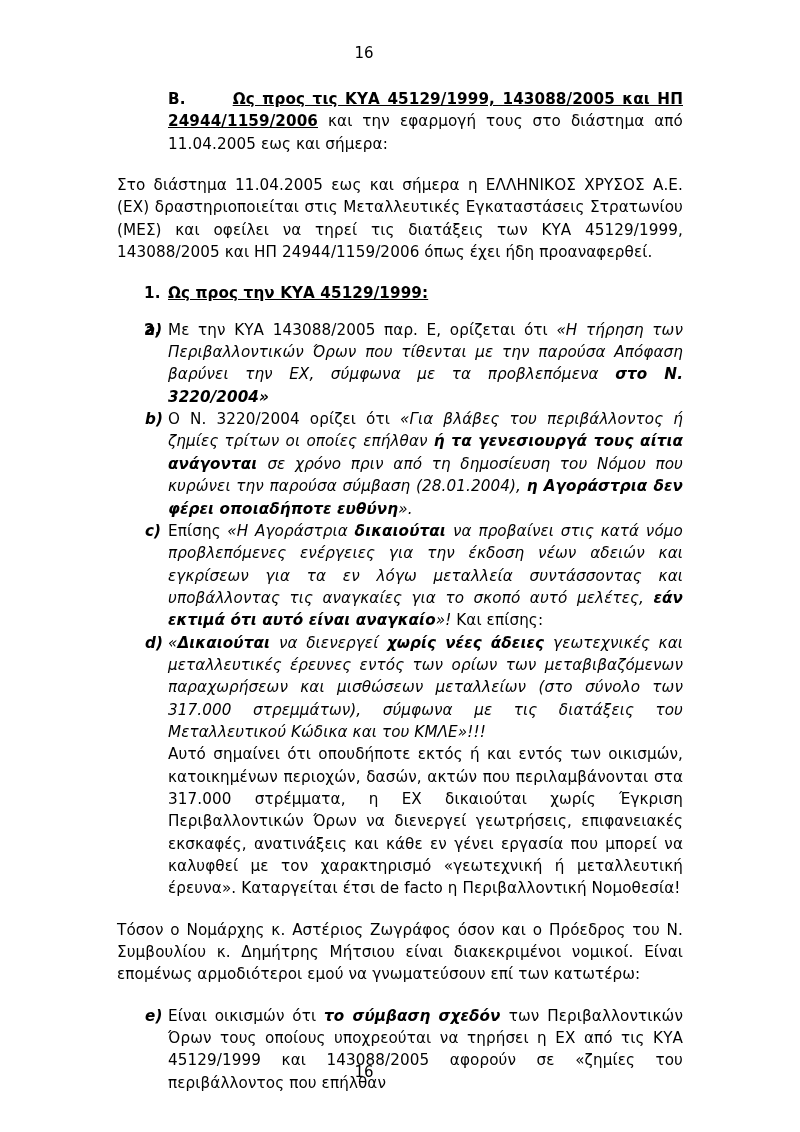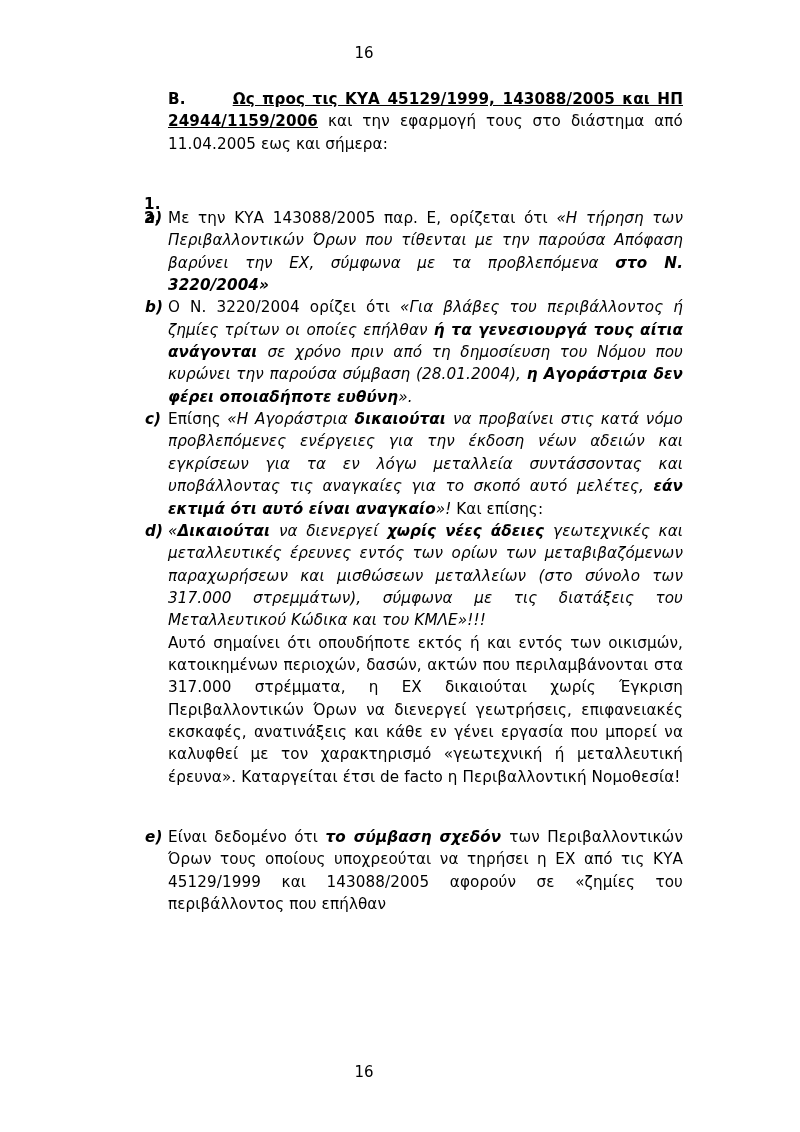--- a/index.html
+++ b/index.html
@@ -106,25 +106,27 @@
 <div class="page">
 
   <div class="page-number top">16</div>
 
   <div class="content">
 
     <p class="heading-b blk"><span>B.</span>&nbsp; <span class="u">Ως προς τις ΚΥΑ 45129/1999, 143088/2005 και ΗΠ 24944/1159/2006</span><span class="normal"> και την εφαρμογή τους στο διάστημα από 11.04.2005 εως και σήμερα:</span></p>
 
     <div class="spacer-lg"></div>
 
+    <p class="blk">Στο διάστημα 11.04.2005 εως και σήμερα η ΕΛΛΗΝΙΚΟΣ ΧΡΥΣΟΣ Α.Ε. (ΕΧ) δραστηριοποιείται στις Μεταλλευτικές Εγκαταστάσεις Στρατωνίου (ΜΕΣ) και οφείλει να τηρεί τις διατάξεις των ΚΥΑ 45129/1999, 143088/2005 και ΗΠ 24944/1159/2006 όπως έχει ήδη προαναφερθεί.</p>
 
     <div class="spacer-lg"></div>
 
     <div class="num-item blk">
       <span class="marker">1.</span>
+      <span class="head">Ως προς την ΚΥΑ 45129/1999:</span>
     </div>
 
     <div class="spacer-md"></div>
 
     <div class="num-item blk">
       <span class="marker">2.</span>
     </div>
 
     <div class="let-item blk">
       <span class="marker">a)</span>
@@ -143,25 +145,26 @@
 
     <div class="let-item blk">
       <span class="marker">d)</span>
       <span class="body"><span class="it">«</span><span class="bi">Δικαιούται </span><span class="it">να διενεργεί </span><span class="bi">χωρίς νέες άδειες </span><span class="it">γεωτεχνικές και μεταλλευτικές έρευνες εντός των ορίων των μεταβιβαζόμενων παραχωρήσεων και μισθώσεων μεταλλείων (στο σύνολο των 317.000 στρεμμάτων), σύμφωνα με τις διατάξεις του Μεταλλευτικού Κώδικα και του ΚΜΛΕ»!!!</span></span>
     </div>
 
     <p class="sub-para blk"><span>Αυτό σημαίνει ότι οπουδήποτε </span><span class="b">εκτός ή και εντός των οικισμών, κατοικημένων περιοχών, δασών, ακτών </span><span>που περιλαμβάνονται στα 317.000 στρέμματα, η ΕΧ </span><span class="b">δικαιούται χωρίς Έγκριση Περιβαλλοντικών Όρων </span><span>να διενεργεί γεωτρήσεις, επιφανειακές εκσκαφές, ανατινάξεις και κάθε εν γένει εργασία που μπορεί να καλυφθεί με τον χαρακτηρισμό «γεωτεχνική ή μεταλλευτική έρευνα». </span><span class="b">Καταργείται έτσι de facto η Περιβαλλοντική Νομοθεσία!</span></p>
 
     <div class="spacer-lg"></div>
 
+    <p class="blk">Τόσον ο Νομάρχης κ. Αστέριος Ζωγράφος όσον και ο Πρόεδρος του Ν. Συμβουλίου κ. Δημήτρης Μήτσιου είναι διακεκριμένοι νομικοί. Είναι επομένως αρμοδιότεροι εμού να γνωματεύσουν επί των κατωτέρω:</p>
 
     <div class="spacer-lg"></div>
 
     <div class="let-item blk">
       <span class="marker">e)</span>
-      <span class="body"><span>Είναι δεδομένο ότι </span><span class="bi">το σύμβαση σχεδόν </span><span>των Περιβαλλοντικών Όρων τους οποίους υποχρεούται να τηρήσει η ΕΧ από τις ΚΥΑ 45129/1999 και 143088/2005 αφορούν σε «ζημίες του περιβάλλοντος που επήλθαν </span></span>
+      <span class="body"><span>Είναι οικισμών ότι </span><span class="bi">το σύμβαση σχεδόν </span><span>των Περιβαλλοντικών Όρων τους οποίους υποχρεούται να τηρήσει η ΕΧ από τις ΚΥΑ 45129/1999 και 143088/2005 αφορούν σε «ζημίες του περιβάλλοντος που επήλθαν </span></span>
     </div>
 
   </div>
 
   <div class="page-number bottom">16</div>
 
 </div>
 
 </body></html>

